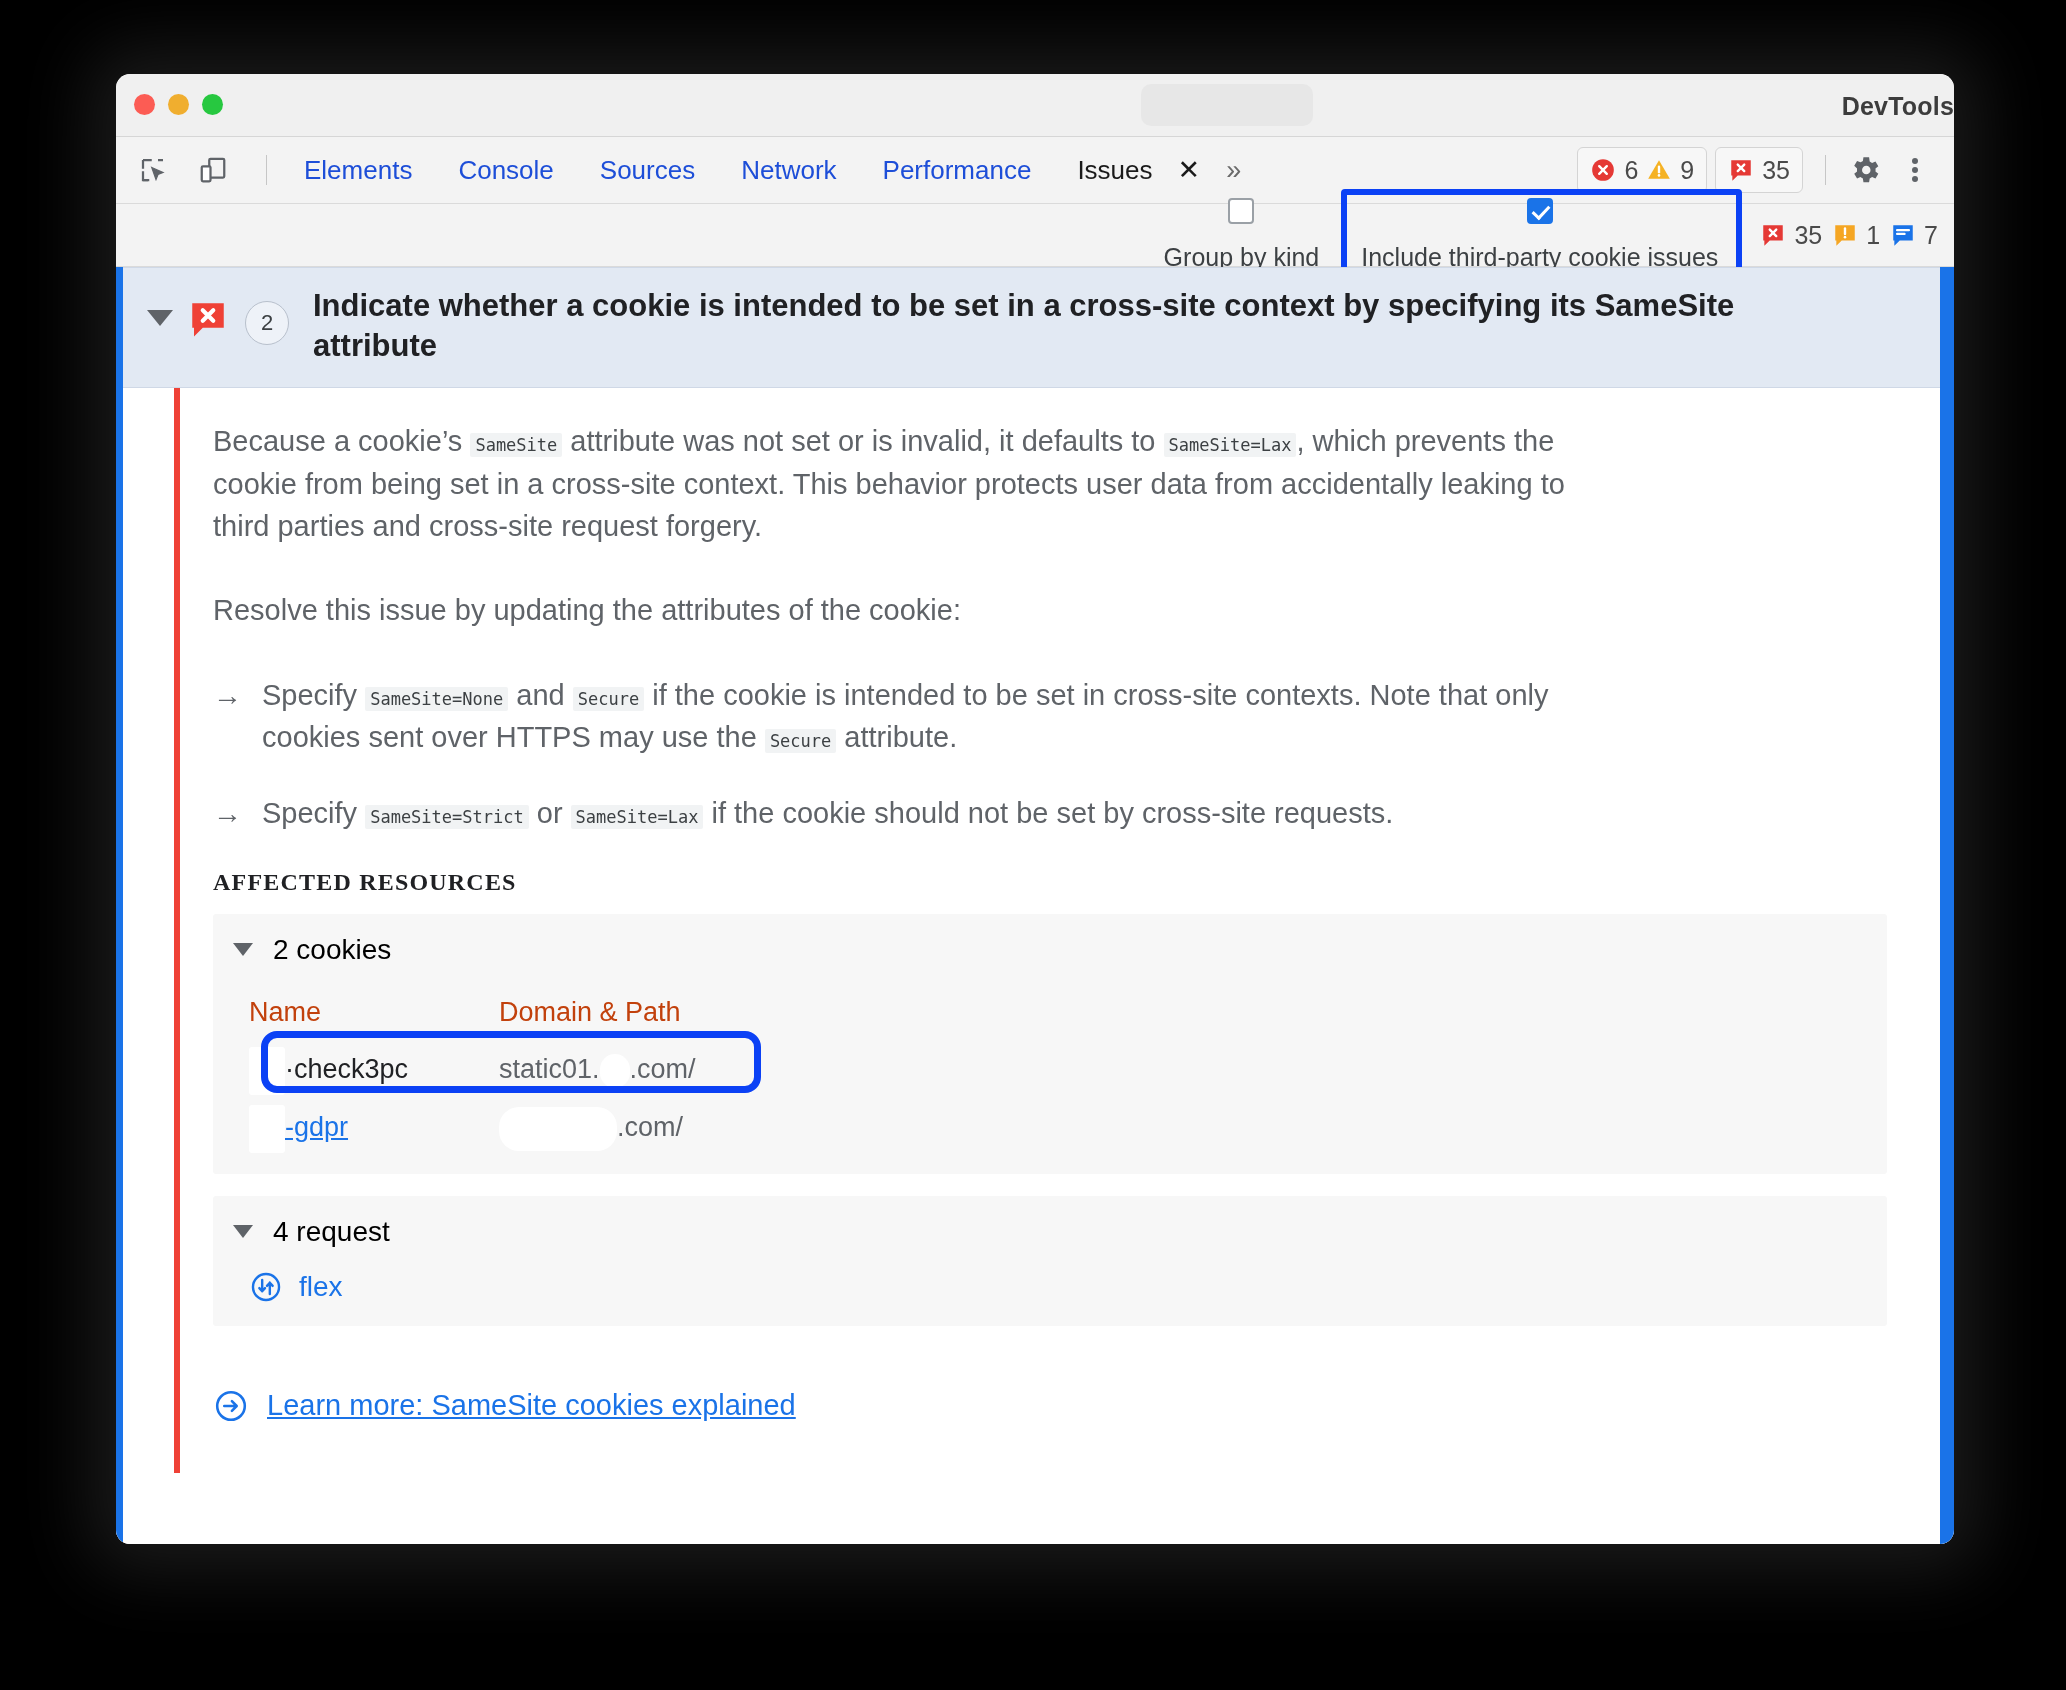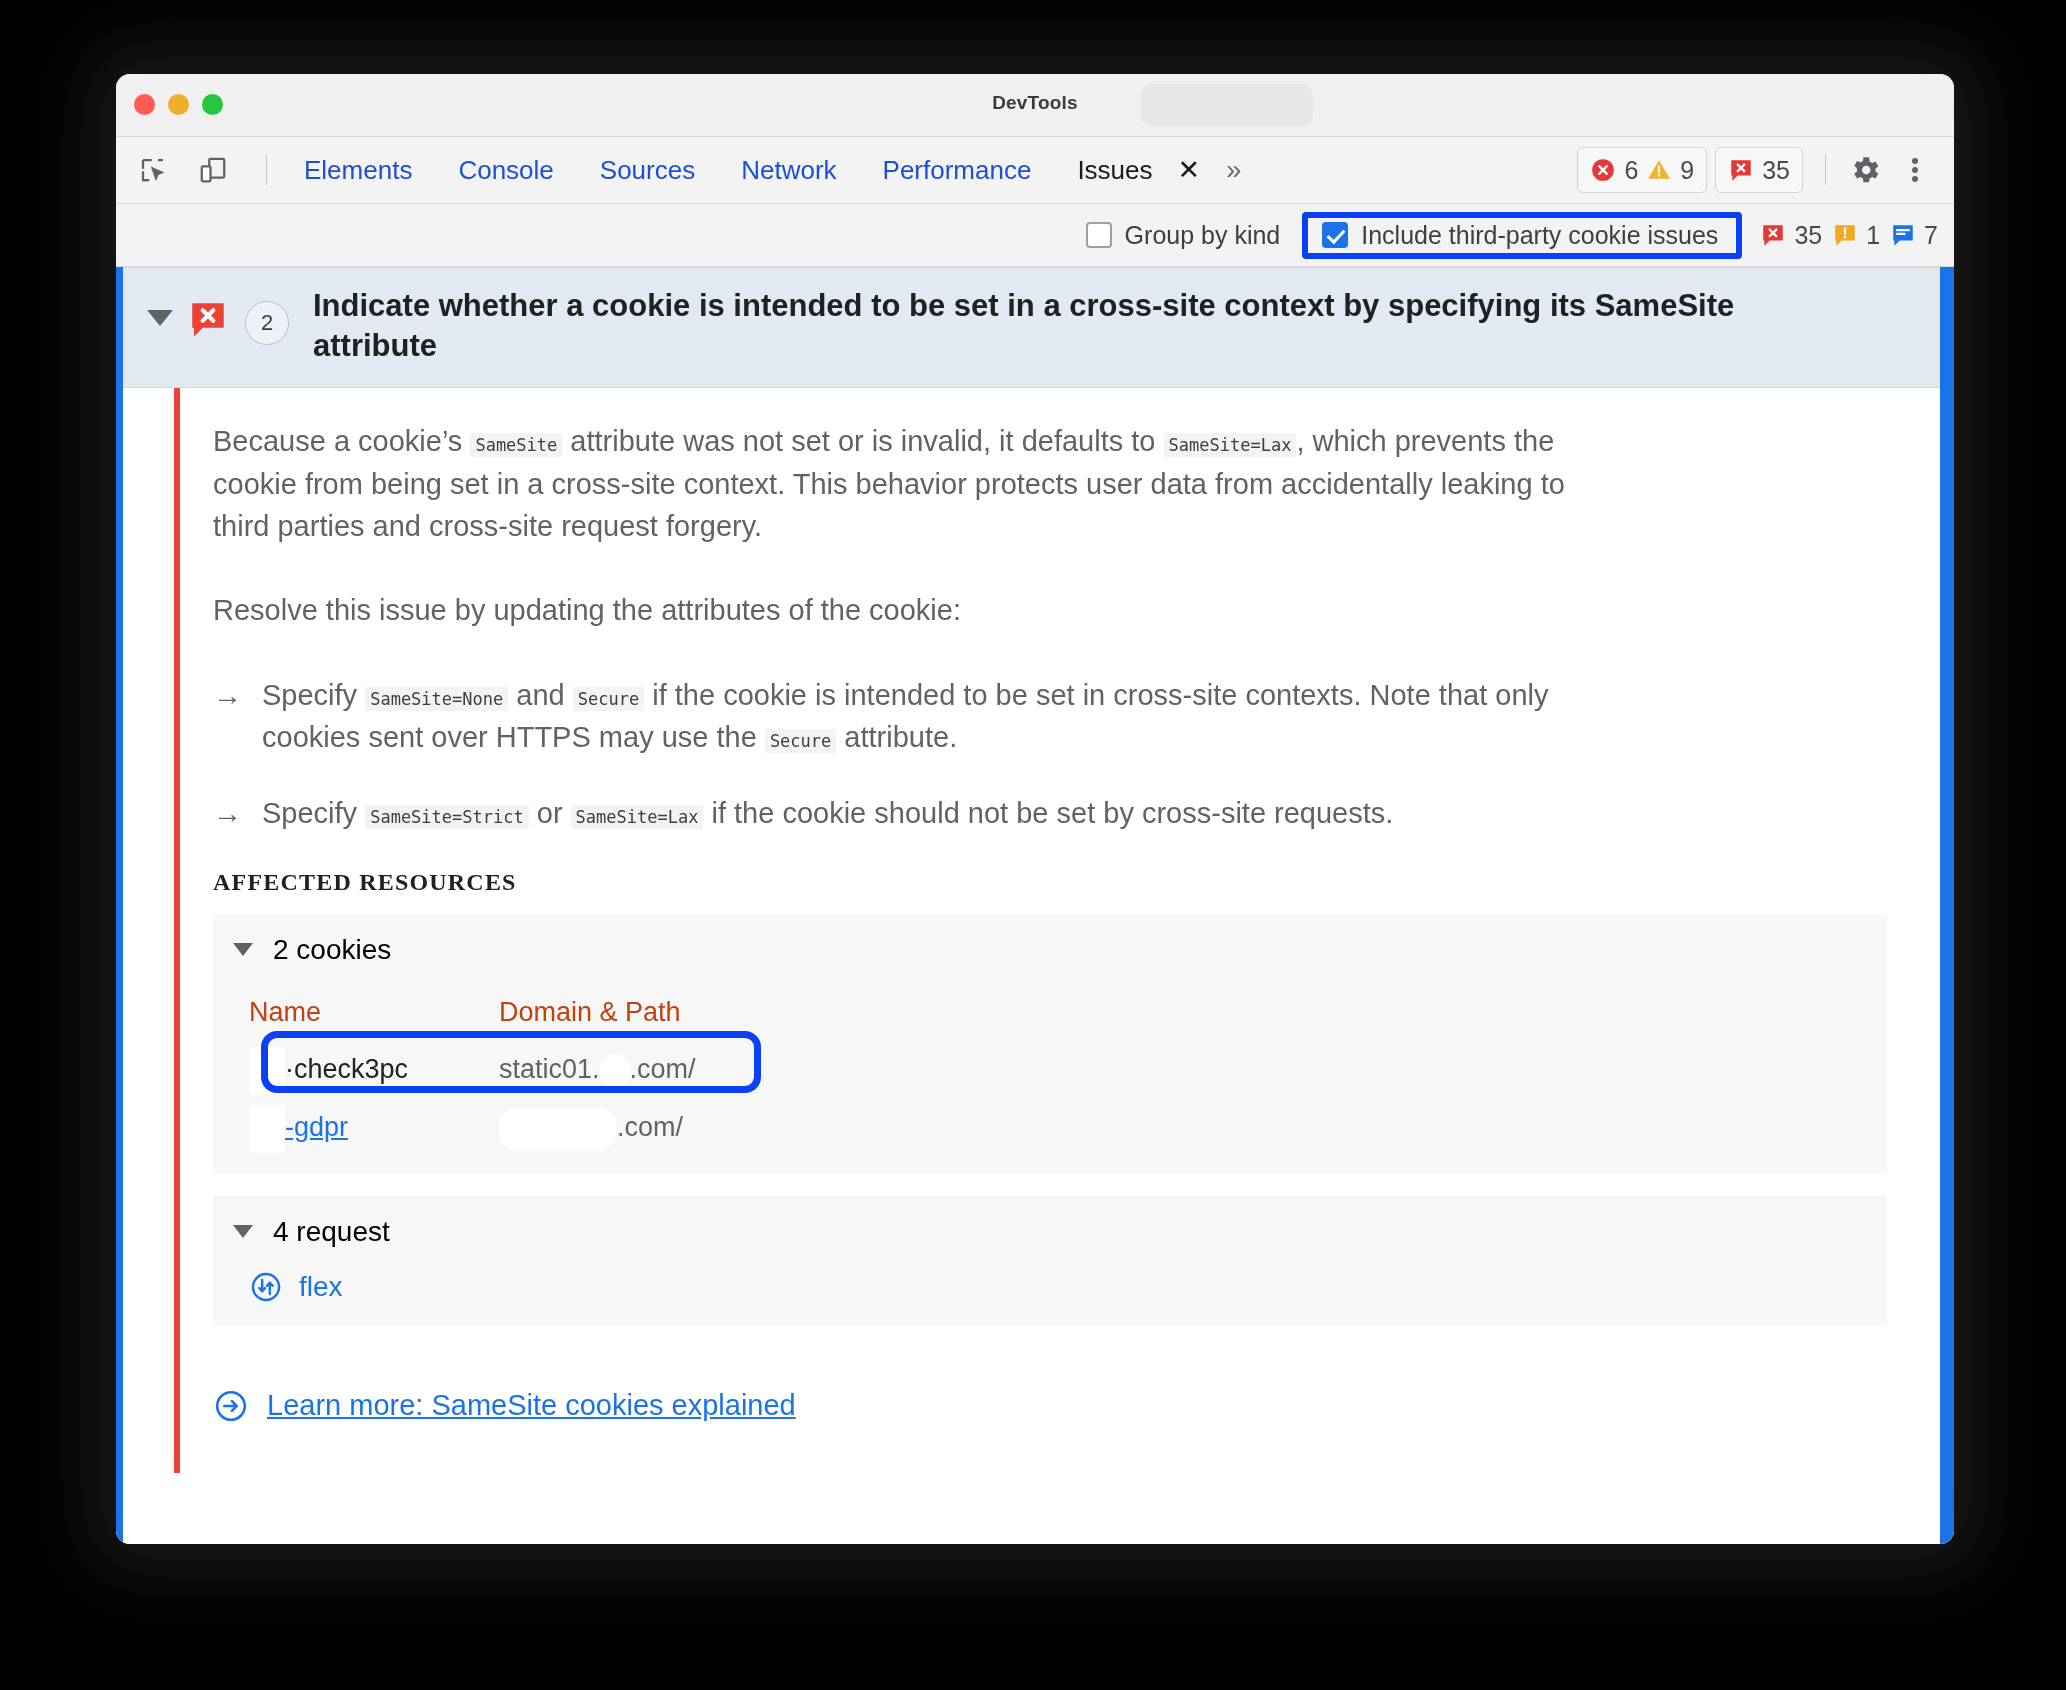--- a/index.html
+++ b/index.html
@@ -50,22 +50,22 @@
     display: flex;
     gap: 13px;
   }
   .dot { width: 21px; height: 21px; border-radius: 50%; }
   .dot.red { background: #fc5c54; }
   .dot.yellow { background: #f0ae2f; }
   .dot.green { background: #27c840; }
   .win-title {
     position: absolute;
     left: 0; right: 0; top: 18px;
-    text-align: center;
-    font-size: 19px;
+    text-align: right;
+    font-size: 25px;
     font-weight: bold;
     color: #3c3c3c;
     letter-spacing: 0.2px;
   }
   .title-redact {
     position: absolute;
     left: 1025px;
     top: 10px;
     width: 172px;
     height: 42px;
@@ -154,24 +154,25 @@
     background: #f3f3f3;
     border-bottom: 1px solid #dadada;
     display: flex;
     align-items: center;
     justify-content: flex-end;
     padding-right: 16px;
   }
   .check-item {
     display: flex;
     align-items: center;
-    gap: 13px;
+    gap: 19px;
     font-size: 25px;
     color: #3c4043;
     margin-right: 6px;
+    flex-direction: column;
   }
   .cbox {
     width: 26px; height: 26px;
     border: 2px solid #9aa0a6;
     border-radius: 4px;
     background: #ffffff;
     box-sizing: border-box;
   }
   .cbox.checked {
     background: #1a73e8;

